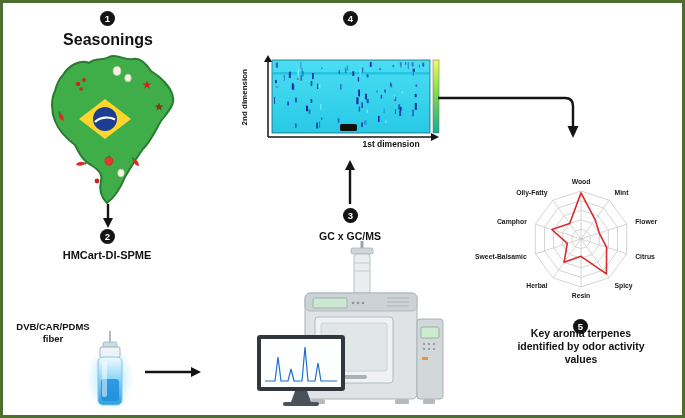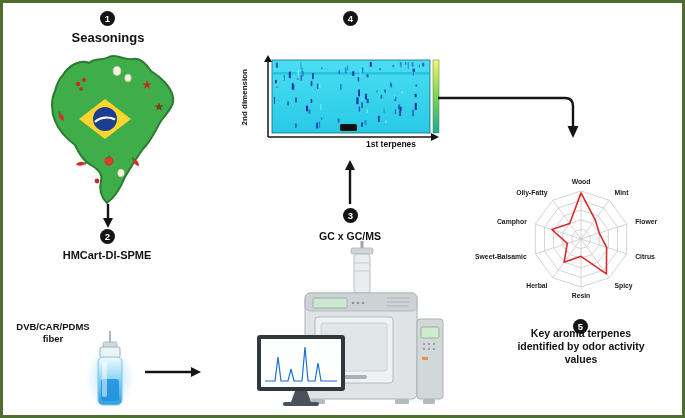--- a/index.html
+++ b/index.html
@@ -32,21 +32,21 @@
   .radar-grid-line { fill:none; stroke:#c9c9c9; stroke-width:0.8; }
   .radar-series { fill:none; stroke:var(--radar-red,#d92b2b); stroke-width:1.6; stroke-linejoin:round; }
   .radar-label { font-size:6.8px; font-weight:bold; fill:#1a1a1a; }
 </style>
 </head>
 <body>
 
 <div class="canvas">
 
   <div class="step-circle" style="left:97px;top:8px">1</div>
-  <div class="lbl" style="left:55px;top:27px;width:100px;font-size:13px">Seasonings</div>
+  <div class="lbl" style="left:55px;top:27px;width:100px;font-size:16px">Seasonings</div>
 
   <svg class="abs" style="left:26px;top:44px" width="152" height="162" viewBox="0 0 152 162">
     <path d="M34,28 C40,18 52,12 60,16 C66,10 74,14 80,10 C88,6 96,14 104,12 C112,10 118,18 122,24
          C132,30 142,40 144,50 C146,58 138,66 132,74 C126,84 122,94 114,102 C108,110 102,120 96,130
          C92,140 86,150 78,156 C72,150 70,142 72,134 C74,126 68,122 62,118 C54,114 50,106 46,98
          C38,92 30,84 26,74 C22,64 22,52 26,44 C28,36 30,32 34,28 Z" style="fill:var(--map-green,#3fae49); stroke:var(--map-outline,#2b7a33); stroke-width:2; stroke-linejoin:round;"></path>
     <g>
       <polygon points="76,52 102,72 76,92 50,72" style="fill:var(--flag-yellow,#ffd52e);"></polygon>
       <circle cx="76" cy="72" r="12" style="fill:var(--flag-blue,#1b3e92);"></circle>
       <path d="M66,75 C71,69.5 81,69.5 86,72.5" stroke="#ffffff" stroke-width="2.2" fill="none"></path>
@@ -266,21 +266,21 @@
     <rect x="82" y="69" width="17" height="7" rx="1.5" fill="#101010"></rect>
     <rect x="175" y="5" width="6" height="73" fill="url(#cbarGrad)" stroke="#666" stroke-width="0.5"></rect>
     <line x1="10" y1="82" x2="10" y2="5" class="axis-line"></line>
     <polygon points="6,7 14,7 10,0" class="arrow-head"></polygon>
     <line x1="10" y1="82" x2="174" y2="82" class="axis-line"></line>
     <polygon points="173,78 173,86 181,82" class="arrow-head"></polygon>
   </svg>
   <div class="ylabel-wrap">
     <span>2nd dimension</span>
   </div>
-  <div class="lbl" style="left:336px;top:136px;width:104px;font-size:8.5px">1st terpenes</div>
+  <div class="lbl" style="left:336px;top:136px;width:104px;font-size:8.5px">1st dimension</div>
 
   <svg class="abs" style="left:434px;top:84px" width="150" height="58">
     <path d="M1,11 H128 Q136,11 136,19 V40" class="elbow-line"></path>
     <polygon points="130.5,39 141.5,39 136,51" class="arrow-head"></polygon>
   </svg>
 
   <svg id="radar-svg" class="abs" style="left:472px;top:148px" width="212" height="175" viewBox="0 0 212 175">
     <g id="radar-grid">
         <polygon points="106.0,78.4 111.6,80.2 115.1,85.0 115.1,91.0 111.6,95.8 106.0,97.6 100.4,95.8 96.9,91.0 96.9,85.0 100.4,80.2" class="radar-grid-line"></polygon>
         <polygon points="106.0,68.8 117.3,72.5 124.3,82.1 124.3,93.9 117.3,103.5 106.0,107.2 94.7,103.5 87.7,93.9 87.7,82.1 94.7,72.5" class="radar-grid-line"></polygon>

